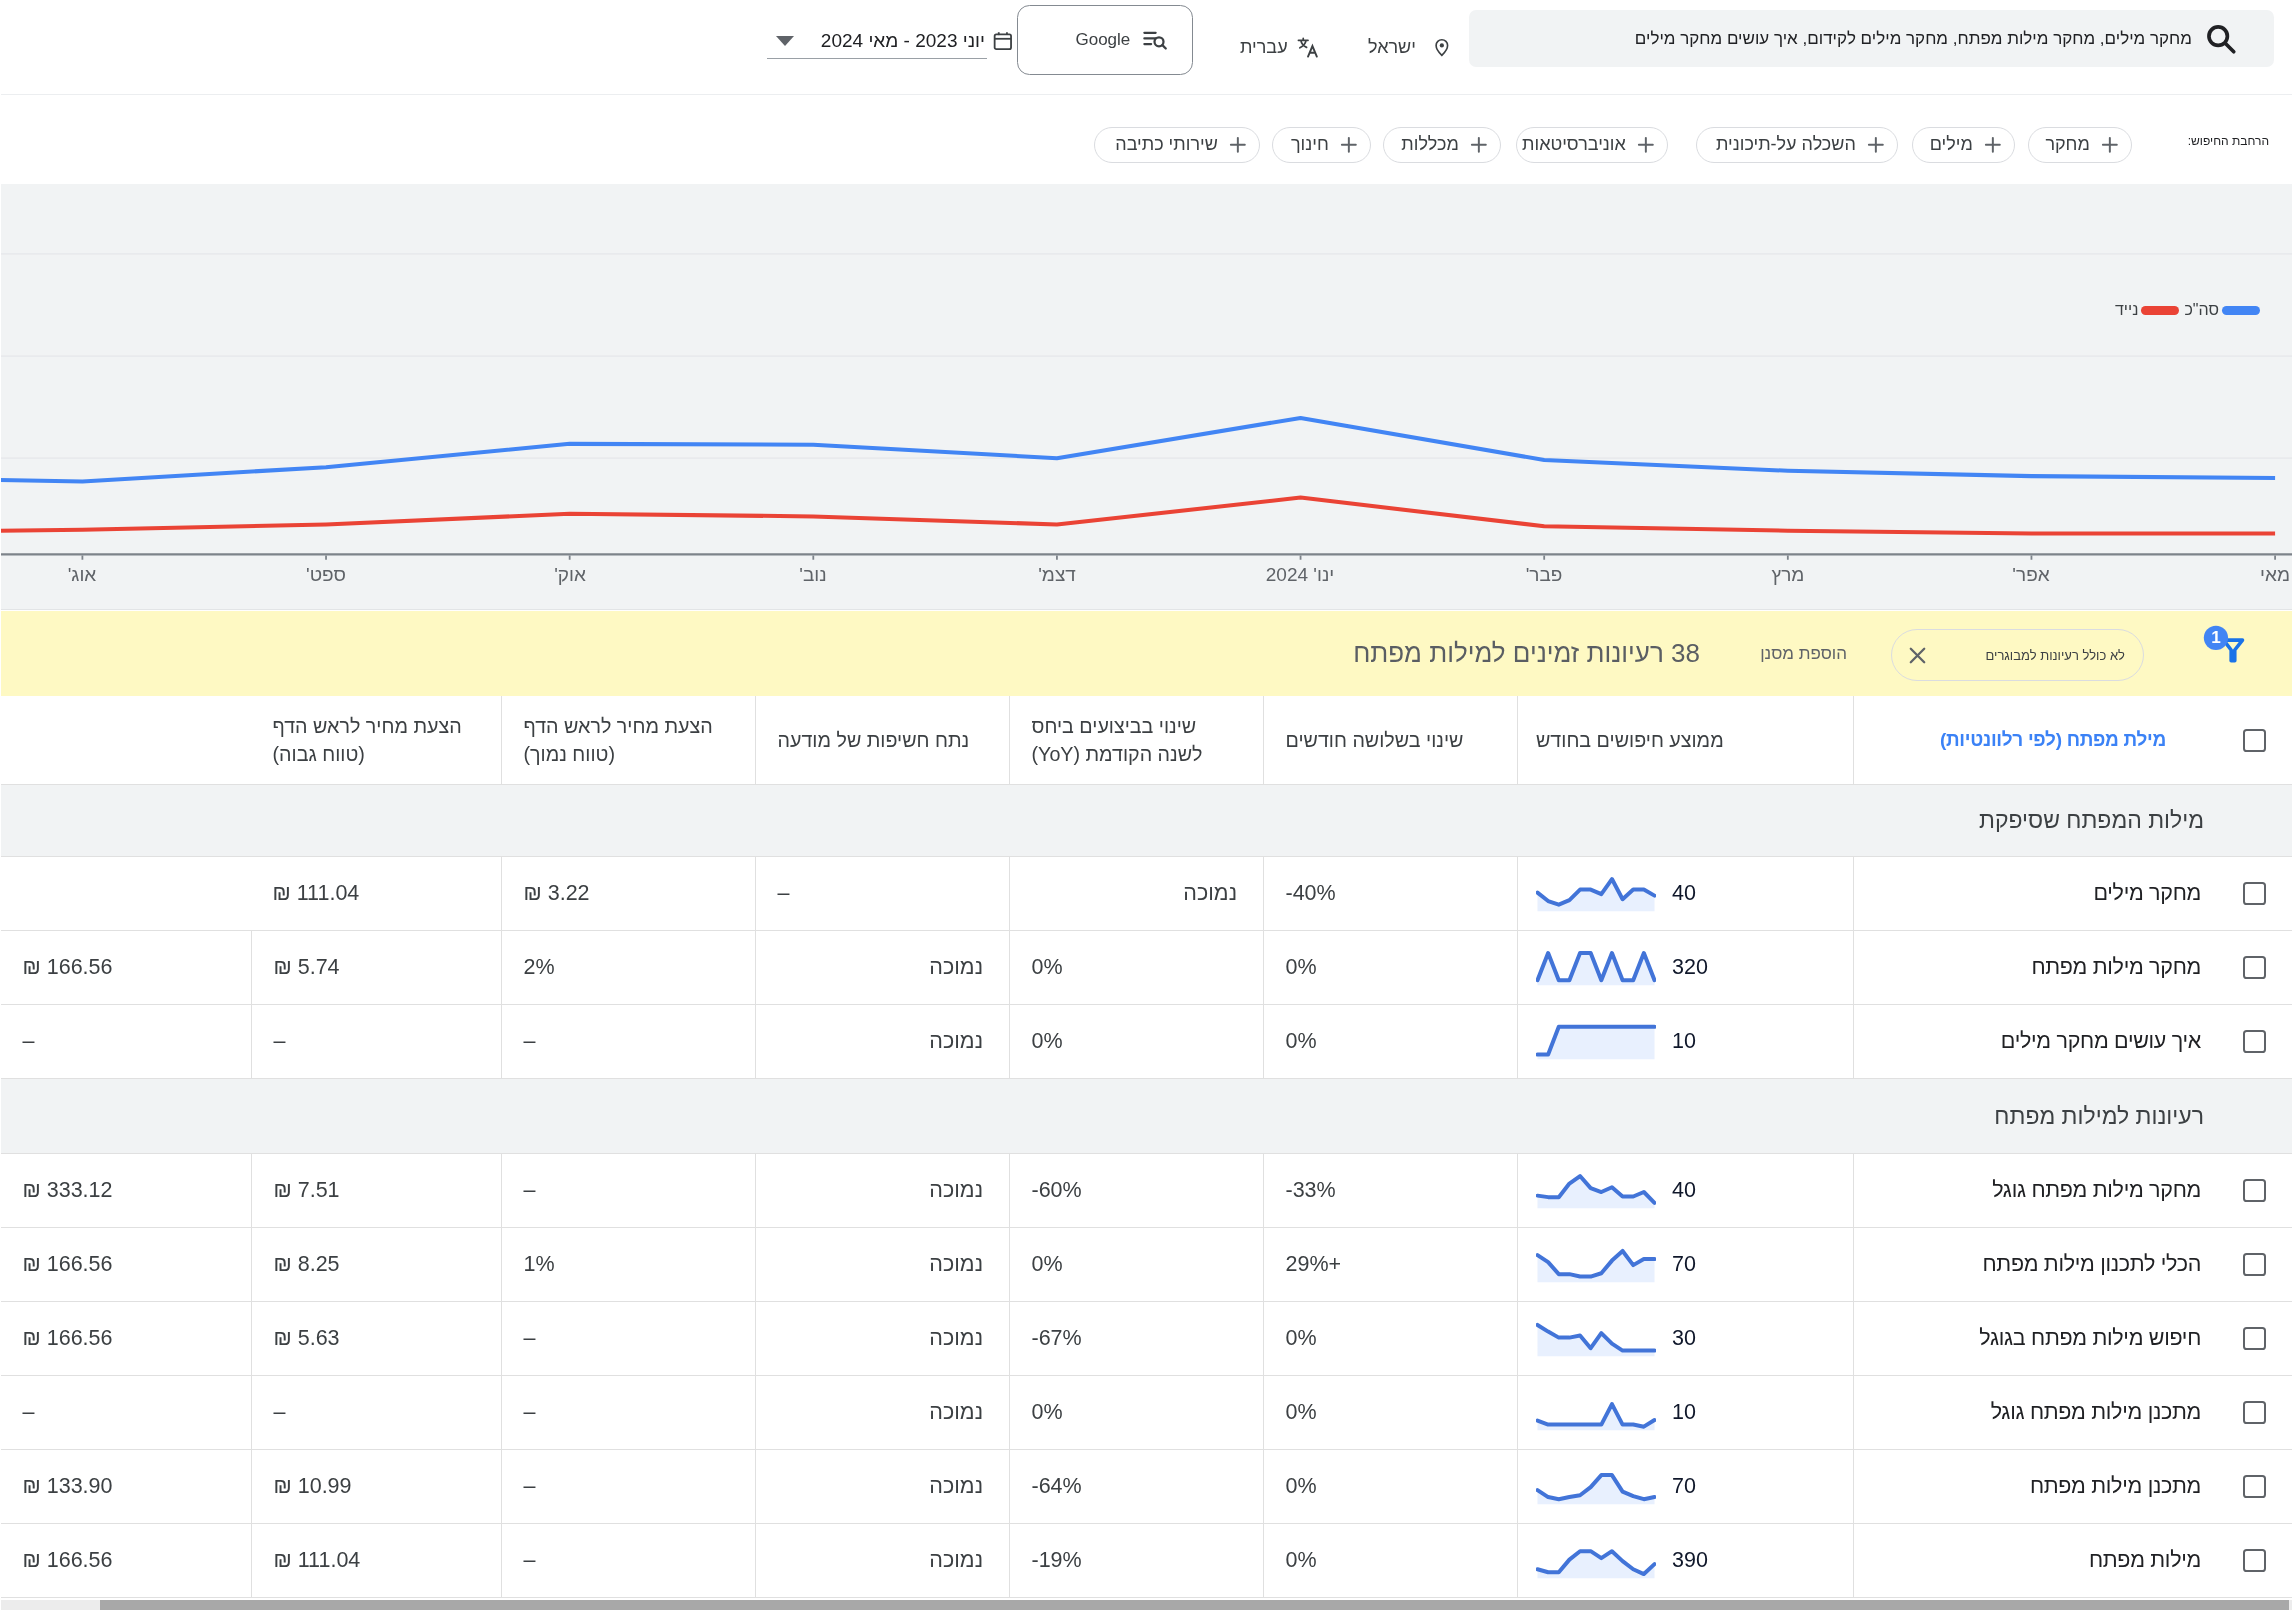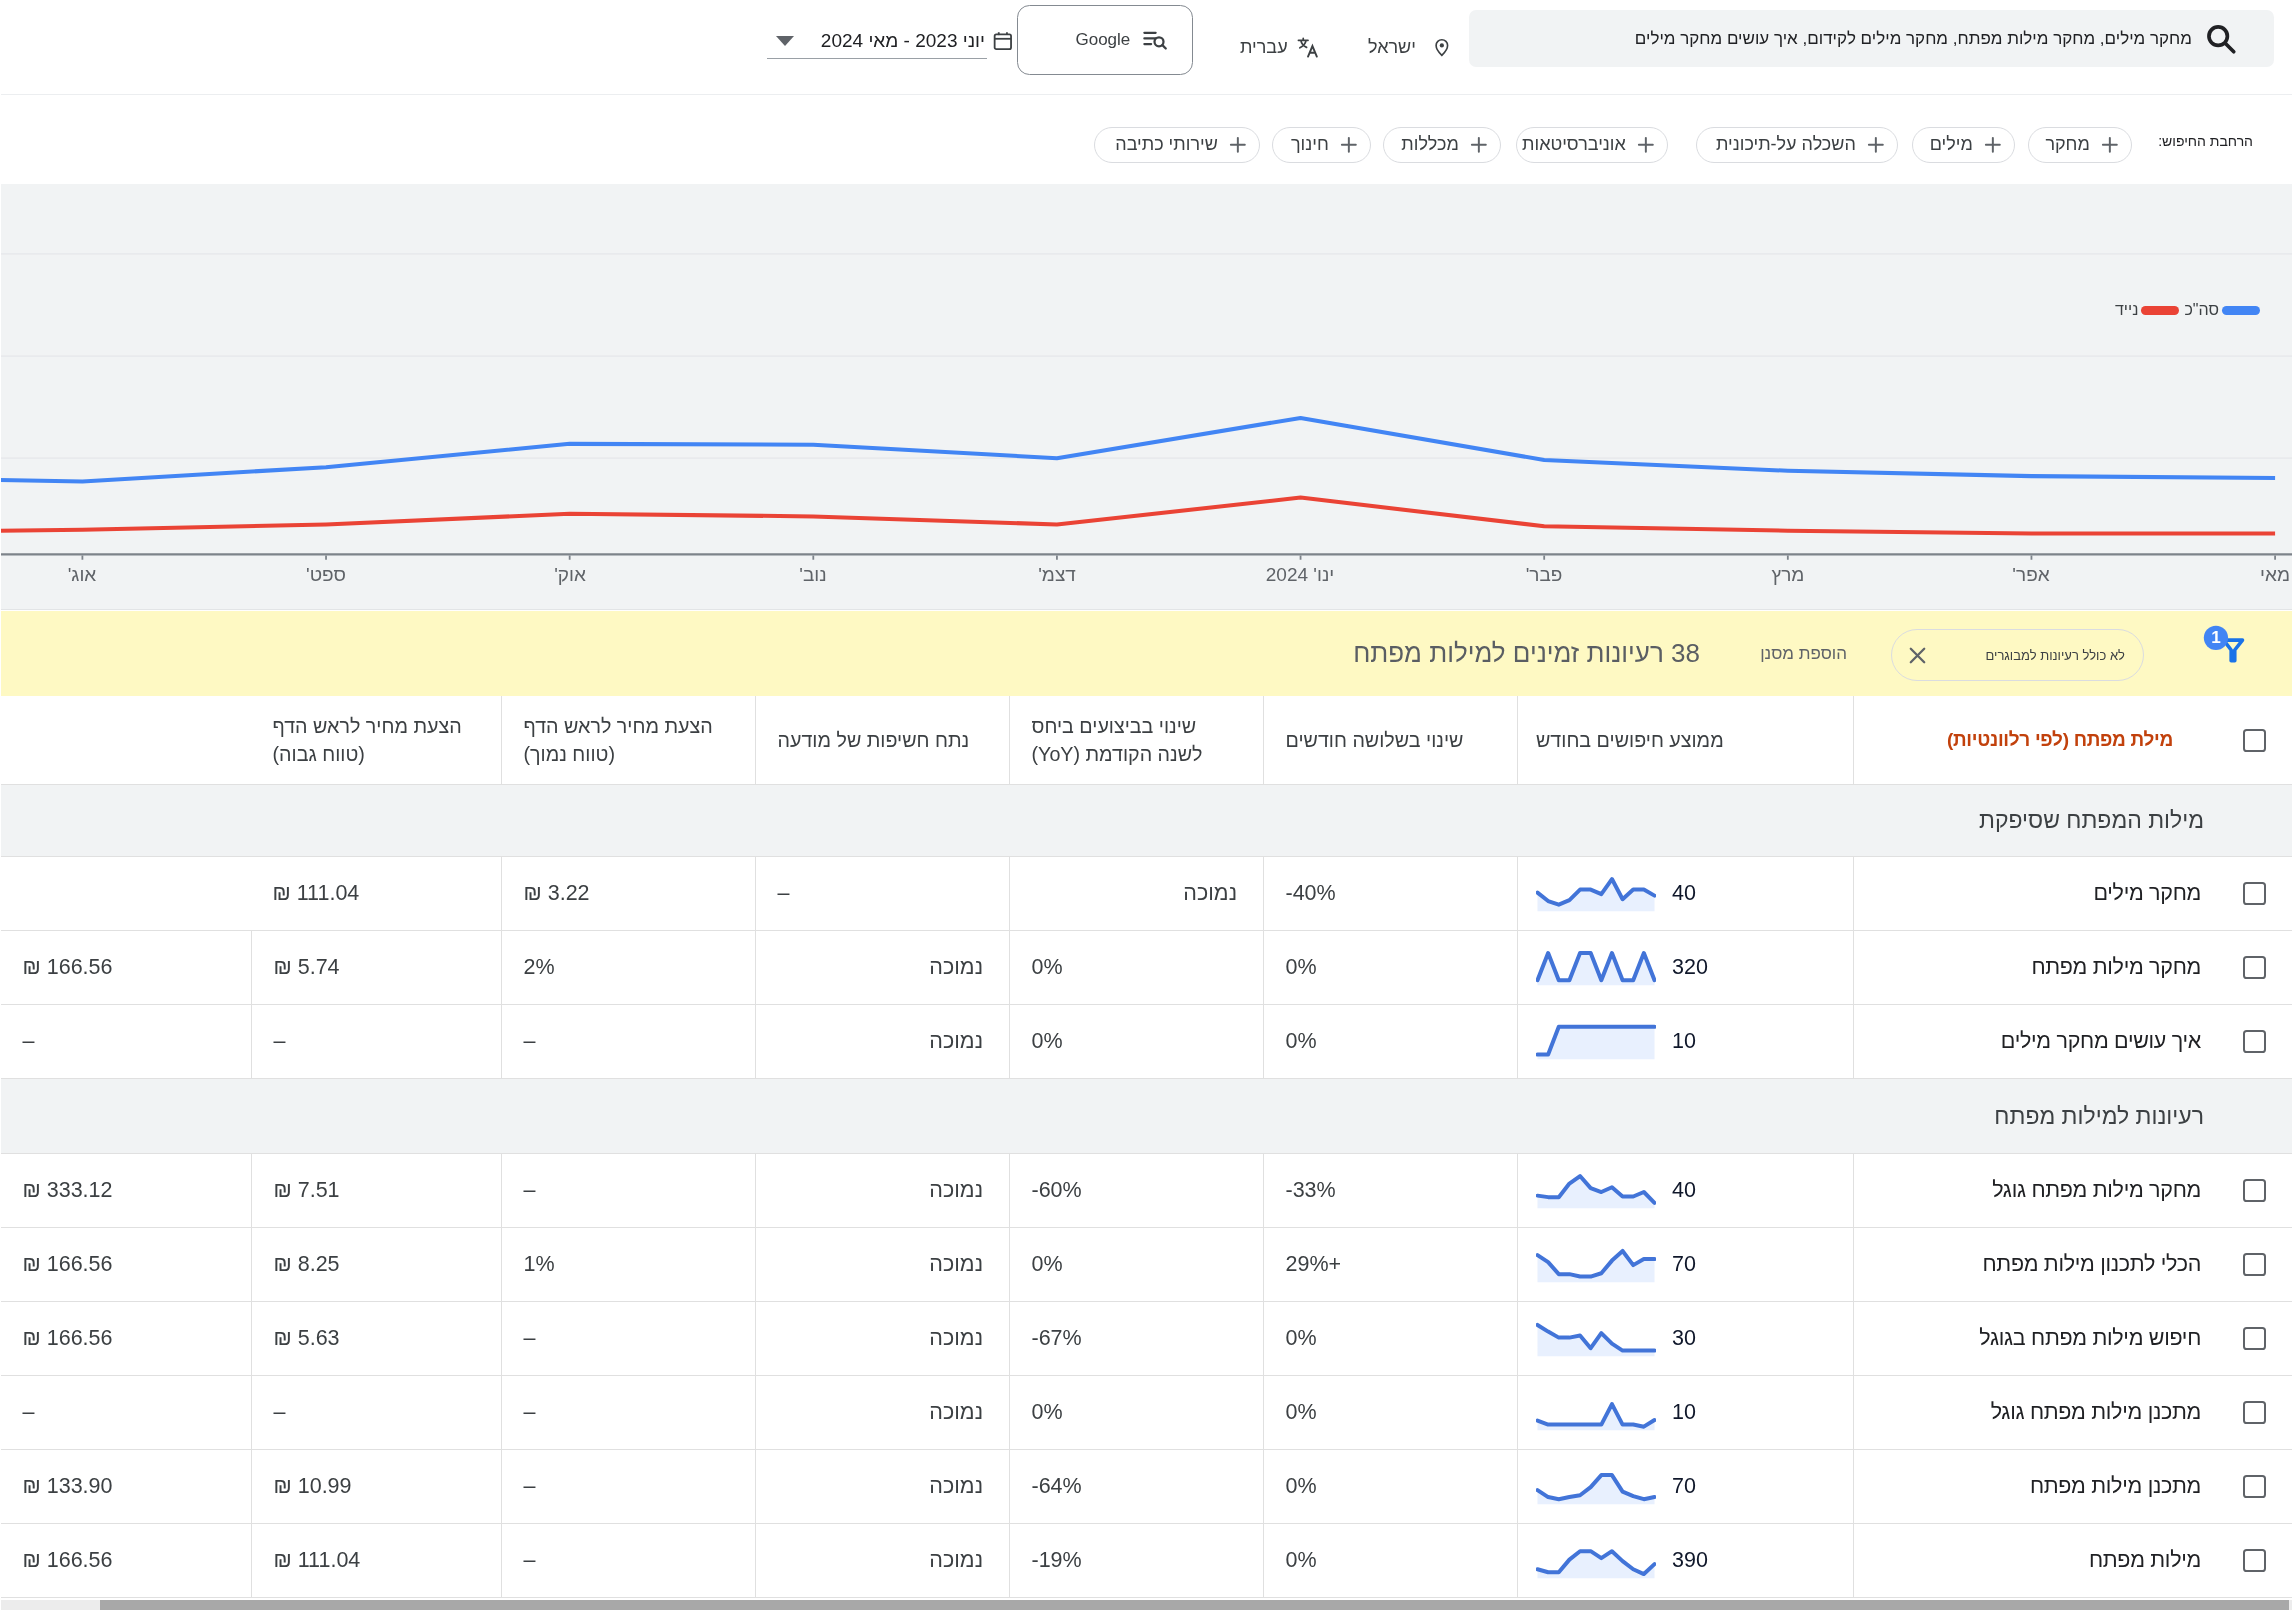--- a/index.html
+++ b/index.html
@@ -14,21 +14,21 @@
 #lang{left:1240px} #lang .lbl{font-size:18px;margin-right:9px}
 #gbtn{position:absolute;top:4.5px;left:1017px;width:176px;height:70px;border:1.8px solid #848a91;border-radius:12.5px;display:flex;align-items:center;justify-content:flex-start;padding-right:24px;color:#3c4043}
 #gbtn .lbl{font-size:17px;margin-right:10.7px}
 #dates{position:absolute;top:0;left:767px;width:247px;height:95px}
 #dates .line{position:absolute;left:0px;top:58px;width:220px;border-top:1.8px solid #9aa0a6}
 #dates .dtxt{position:absolute;right:29px;top:30px;font-size:19px;color:#202124;white-space:nowrap}
 #dates .cal{position:absolute;right:0.9px;top:31px}
 #dates .tri{position:absolute;left:9px;top:36px;width:0;height:0;border-left:9px solid transparent;border-right:9px solid transparent;border-top:10.7px solid #5f6368}
 
 #chiprow{position:absolute;top:97px;right:0;width:2293px;height:88px;background:#fff}
-#chiprow .cap{position:absolute;right:40px;top:0;line-height:88px;font-size:14px;color:#202124}
+#chiprow .cap{position:absolute;right:24px;top:0;line-height:88px;font-size:12px;color:#202124}
 .chip{position:absolute;top:29.6px;height:36px;border:1.8px solid #dadce0;border-radius:18px;display:flex;align-items:center;color:#3c4043;font-size:18px}
 .chip .pl{margin:0 11.6px 0 9.9px;flex:none}
 
 #chart{position:absolute;top:184px;right:0;width:2293px;height:426px;background:#f1f3f4;border-bottom:1.8px solid #e2e4e6}
 #chart svg.main{position:absolute;top:0;left:0}
 .xl{position:absolute;top:380px;transform:translateX(-50%);font-size:19px;color:#5f6368;white-space:nowrap;direction:rtl}
 #legend{position:absolute;top:117px;left:2115px;display:flex;align-items:center;direction:ltr}
 #legend .lt{font-size:16px;color:#3c4043}
 #legend .dash{width:38px;height:9px;border-radius:4.5px;margin:0 2.7px}
 
@@ -49,21 +49,21 @@
 .kw{padding-right:27px}
 .cb{flex:none;width:23px;height:23px;border:2.7px solid #5f6368;border-radius:3.6px;margin-left:42px}
 .kwt{font-size:21.5px;color:#202124;letter-spacing:-0.3px}
 .avg{direction:ltr;padding-left:18px}
 .avgin{display:flex;align-items:center}
 .avg .n{font-size:21.5px;color:#0f172a;margin-left:16px}
 .num{justify-content:flex-end;padding-left:21.5px;font-size:21.5px;color:#3c4043}
 .comp{padding-right:26px;font-size:21.5px;color:#3c4043}
 .head .hl{font-size:19.7px;color:#3c4043;line-height:28px}
 .head .num .hl{text-align:left}
-.head .kwt{font-size:19px;font-weight:bold;color:#c2410c;margin-right:28px}
+.head .kwt{font-size:19px;font-weight:bold;color:#3b82f6;margin-right:35px}
 .head .num,.head .comp,.head .avg{font-size:19.7px}
 .head .avg{align-items:center}
 
 #hscroll{position:absolute;top:1600px;left:0;width:2293px;height:9.9px;background:#ececec}
 #hscroll .thumb{position:absolute;left:99px;right:5.4px;top:0;height:9.9px;background:#a8a8a8}
 </style></head>
 <body>
 
 <div id="topbar">
   <div id="sbox">

